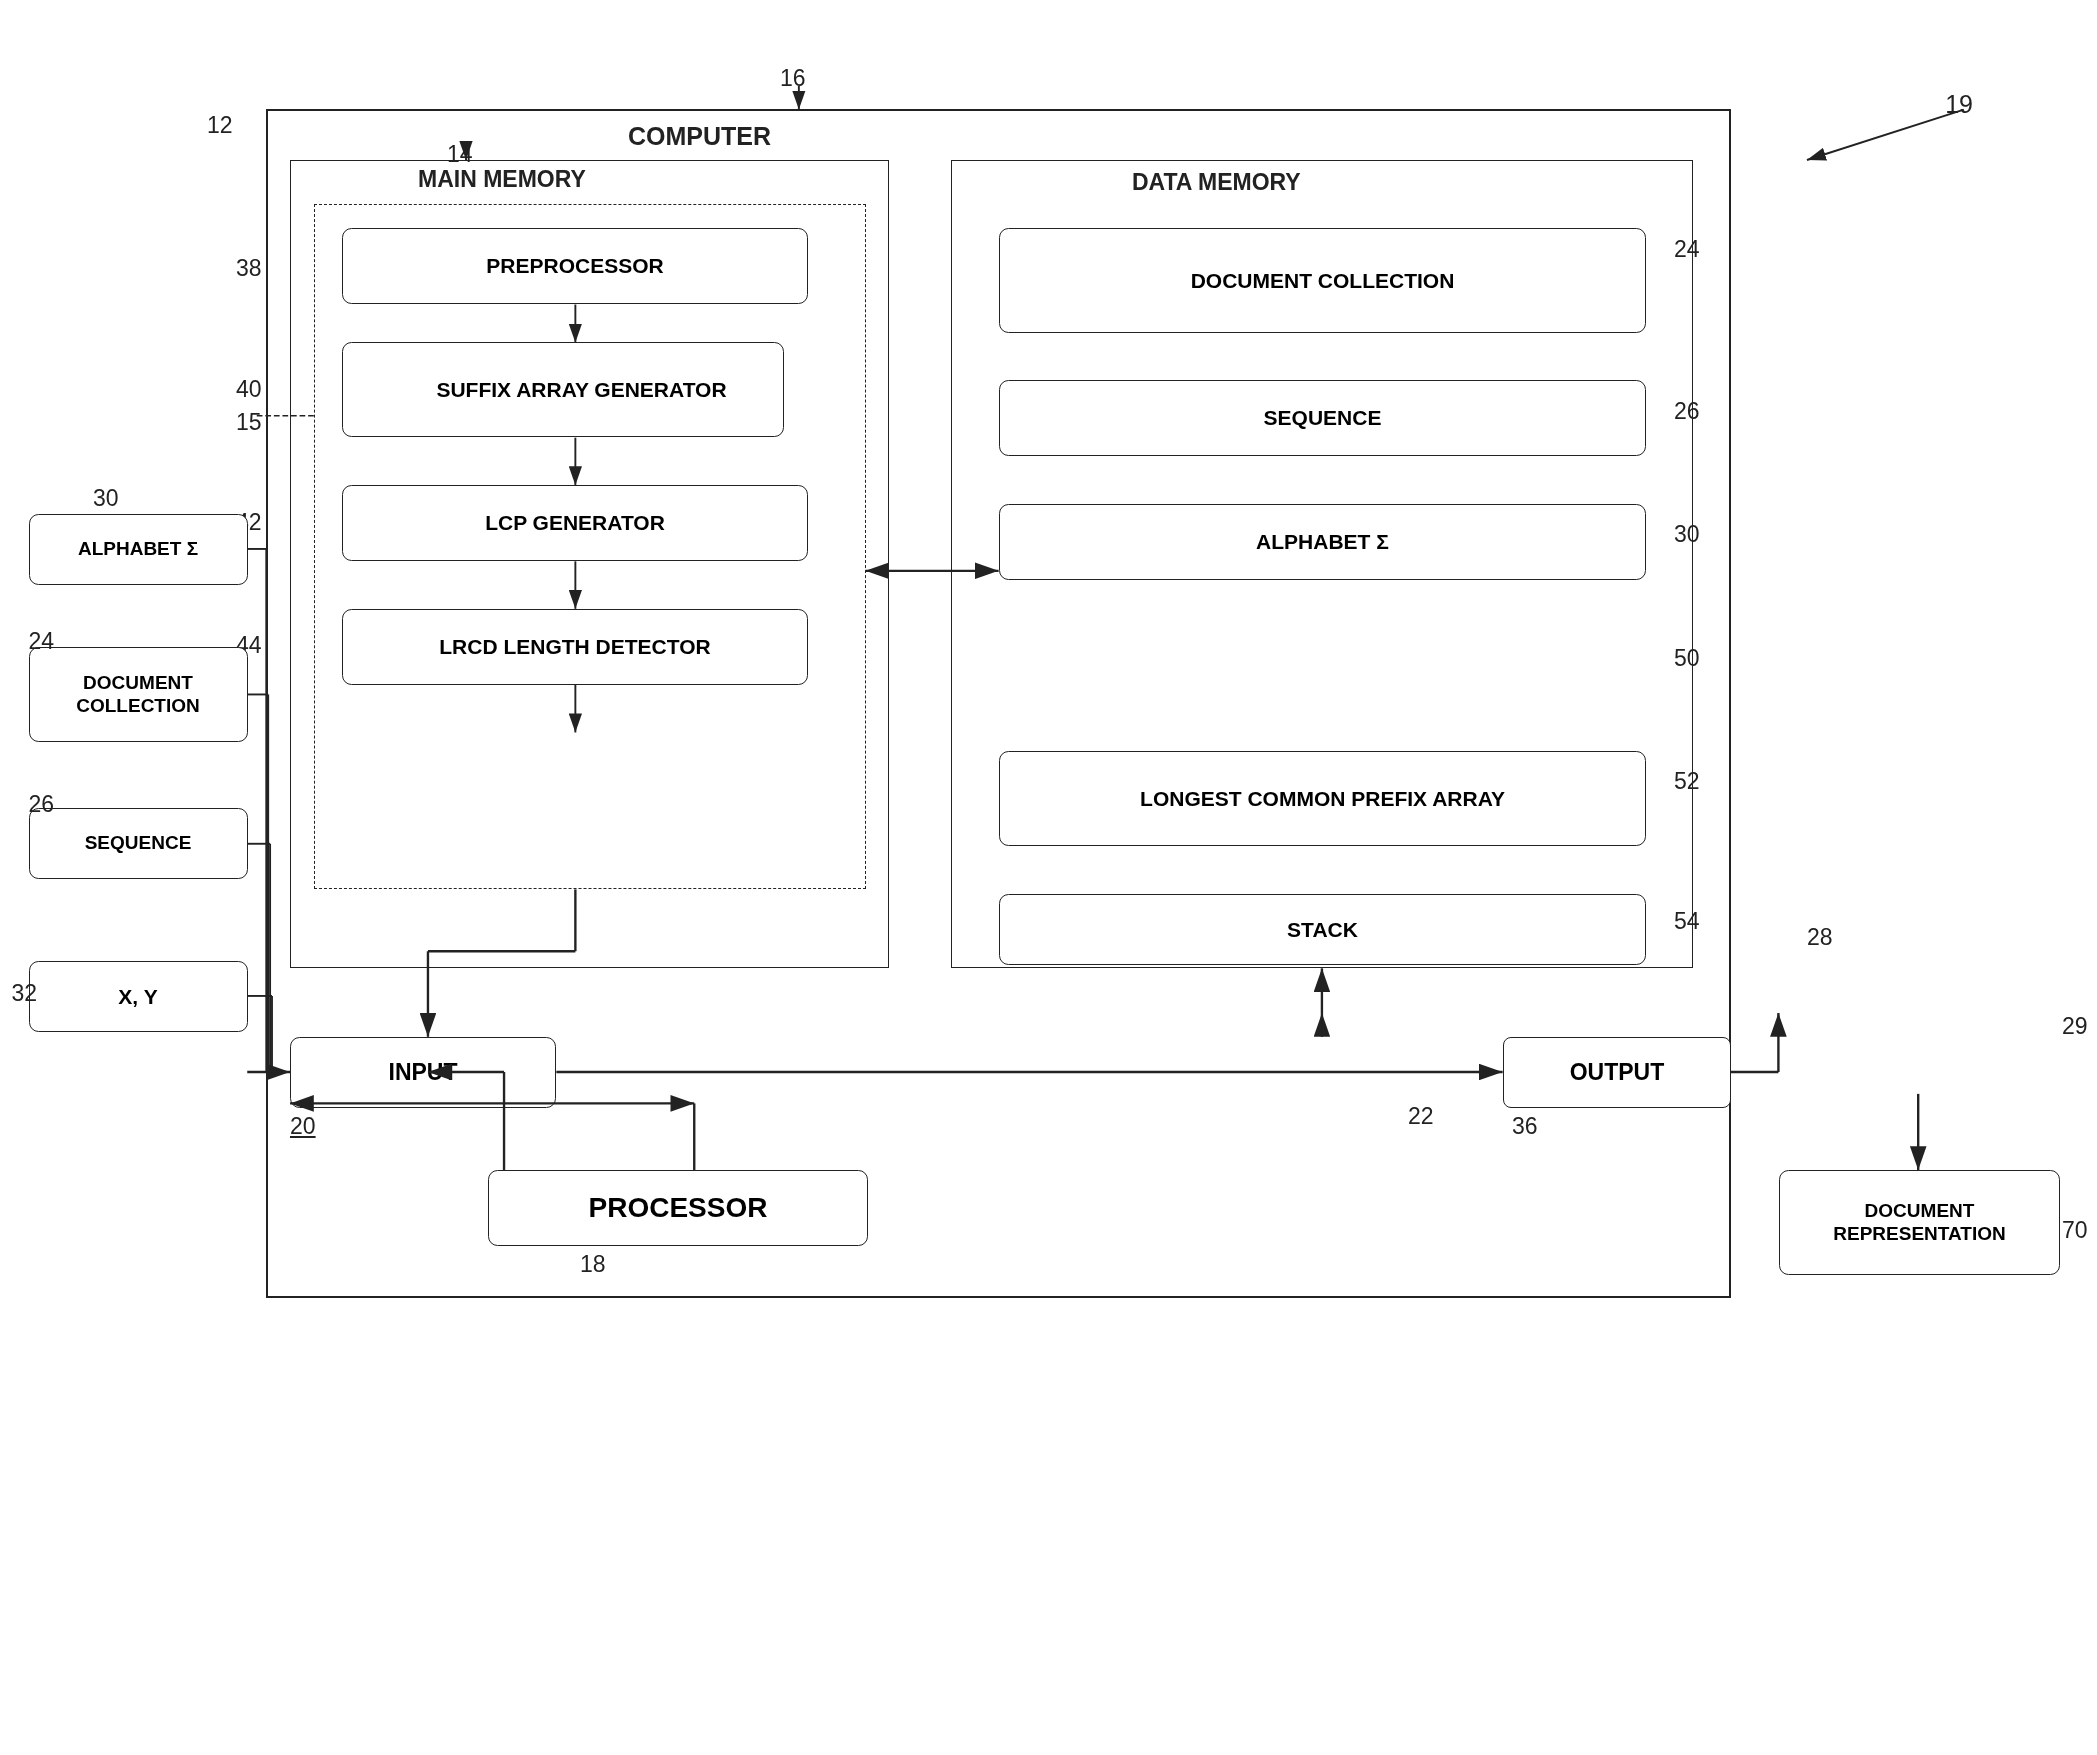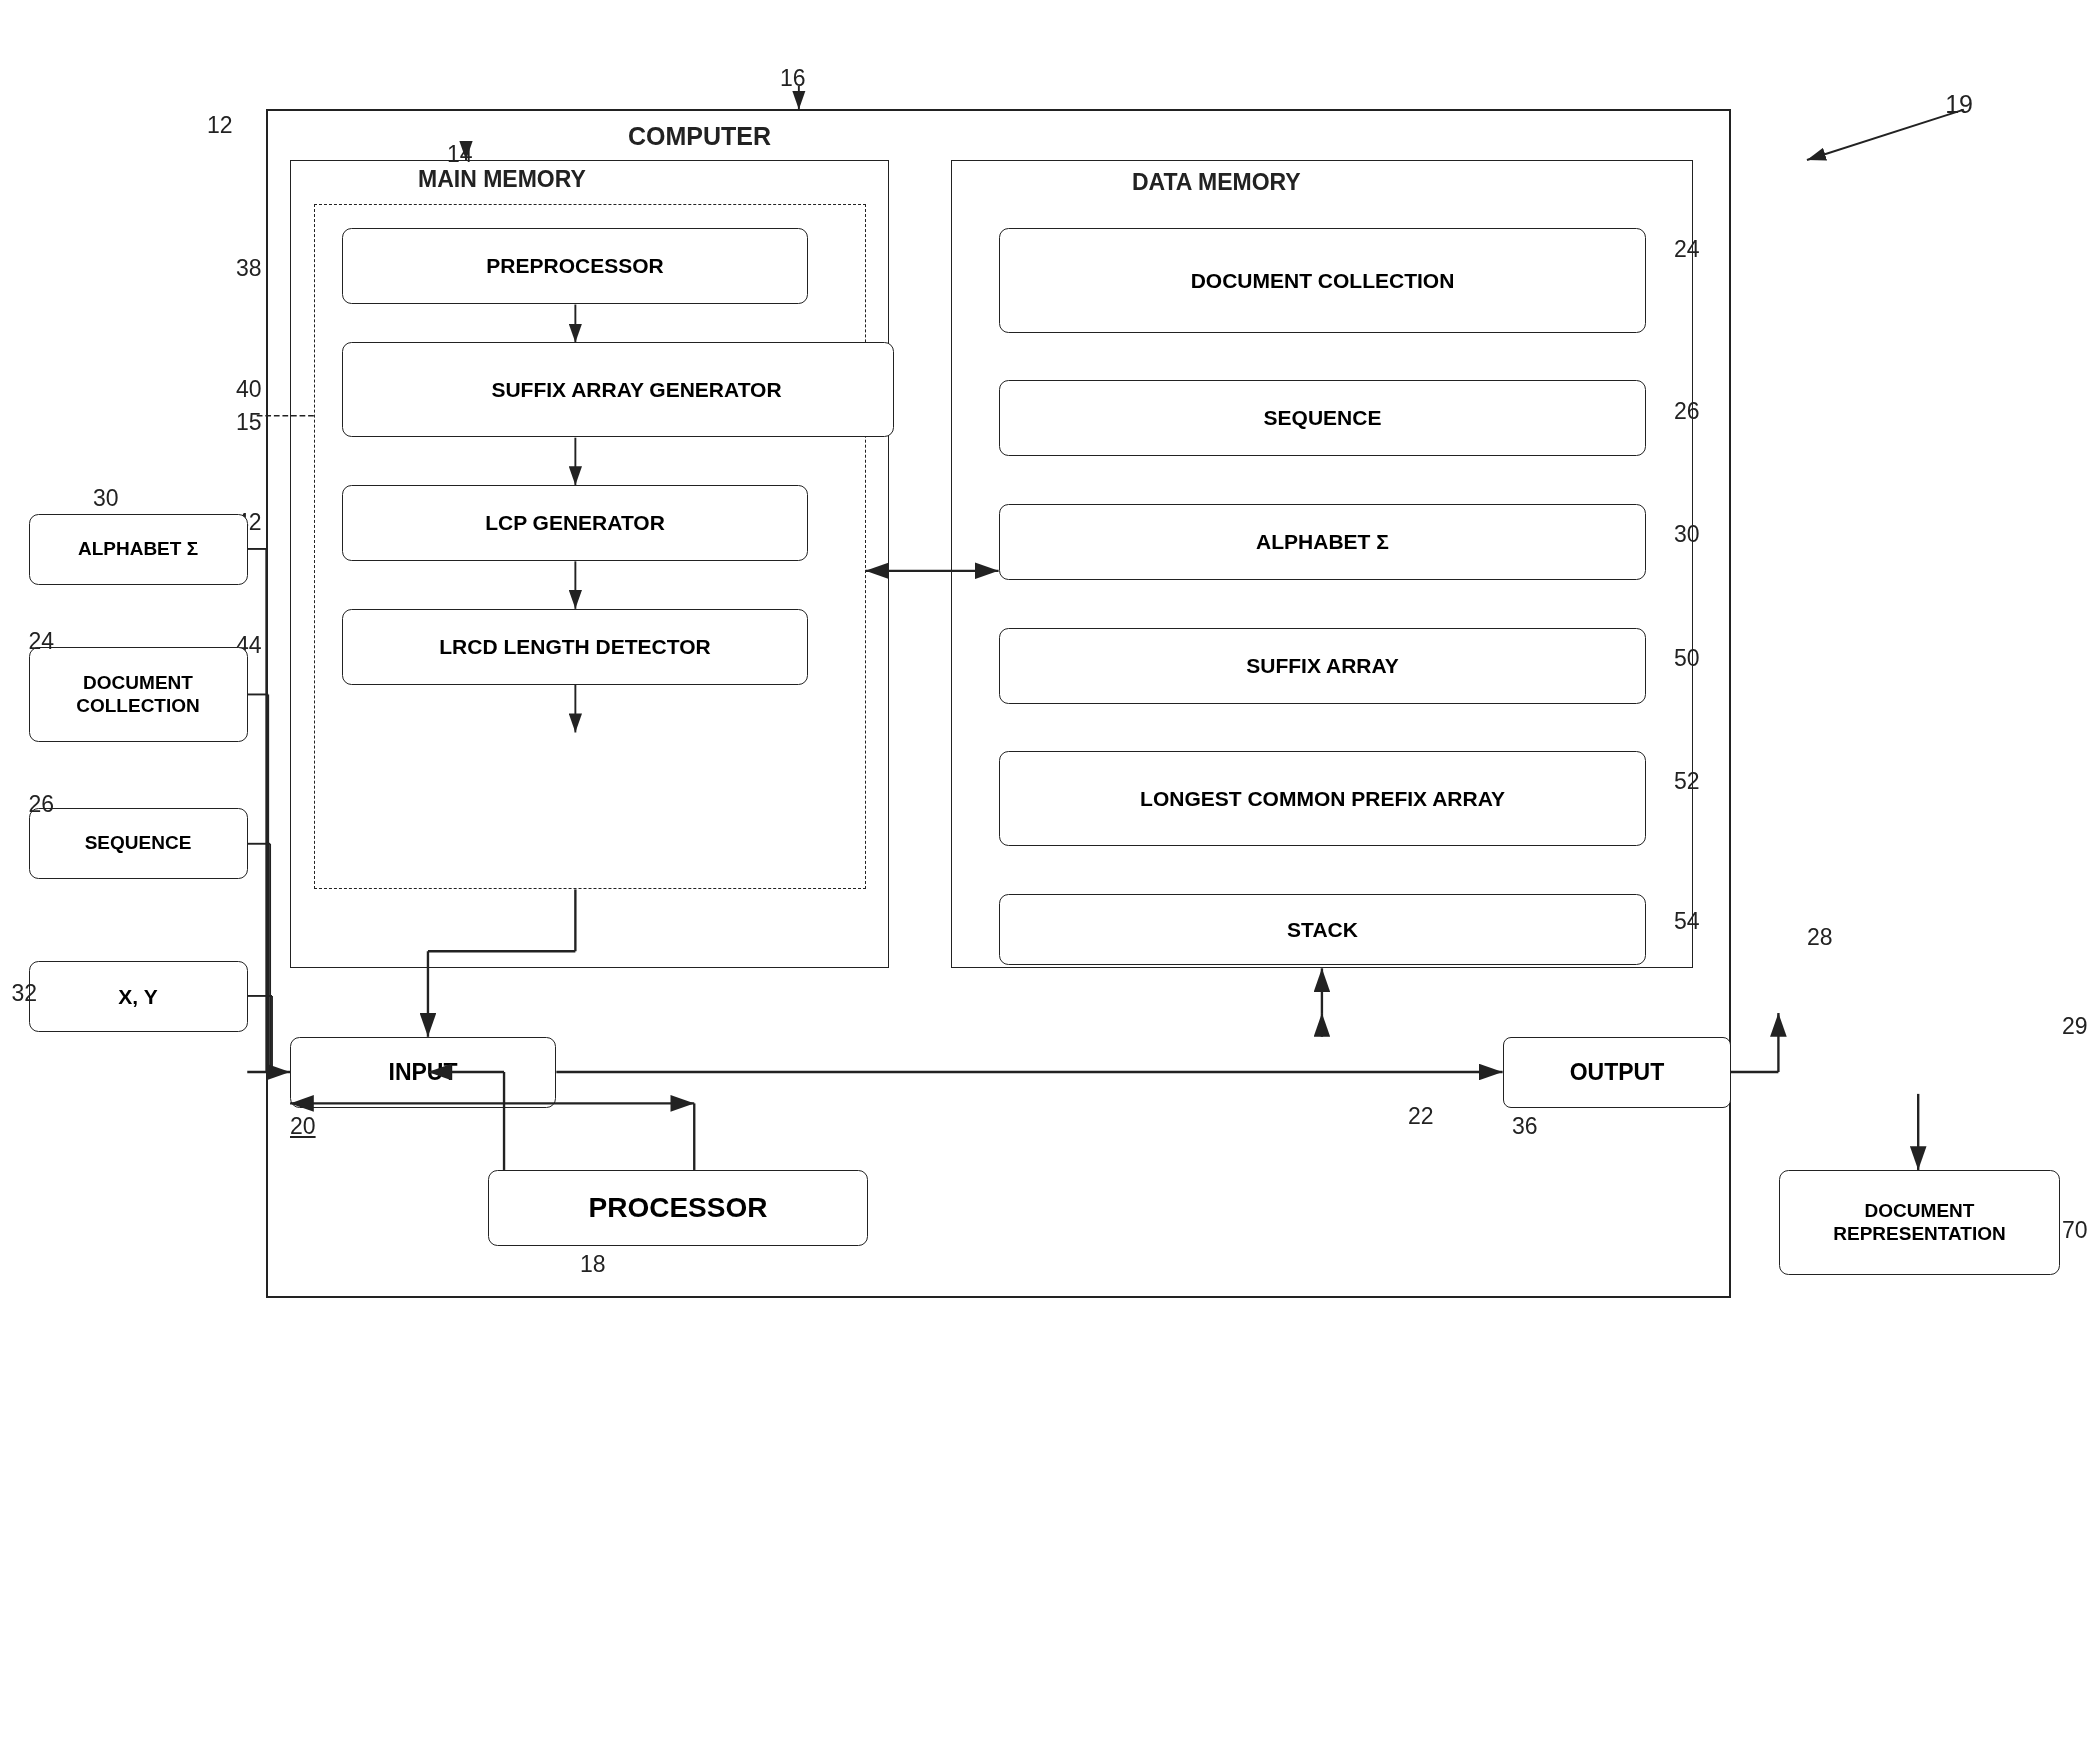--- a/index.html
+++ b/index.html
@@ -75,21 +75,21 @@
 
   <div class="box box-dashed" style="left:314px; top:204px; width:552px; height:685px;">
   </div>
   <span class="label" style="left:236px; top:409px; font-size:23px;">15</span>
 
   <div class="box box-rounded" style="left:342px; top:228px; width:466px; height:76px; font-size:21px;">
     <span>PREPROCESSOR</span>
   </div>
   <span class="label" style="left:236px; top:255px; font-size:23px;">38</span>
 
-  <div class="box box-rounded" style="left:342px; top:342px; width:552px; height:95px; font-size:21px;padding-left:37px;">
+  <div class="box box-rounded" style="left:342px; top:342px; width:442px; height:95px; font-size:21px;padding-left:37px;">
     <span>SUFFIX ARRAY
 GENERATOR</span>
   </div>
   <span class="label" style="left:236px; top:376px; font-size:23px;">40</span>
 
   <div class="box box-rounded" style="left:342px; top:485px; width:466px; height:76px; font-size:21px;">
     <span>LCP GENERATOR</span>
   </div>
   <span class="label" style="left:236px; top:509px; font-size:23px;">42</span>
 
@@ -112,23 +112,20 @@
   <div class="box box-rounded" style="left:999px; top:380px; width:647px; height:76px; font-size:21px;">
     <span>SEQUENCE</span>
   </div>
   <span class="label" style="left:1674px; top:398px; font-size:23px;">26</span>
 
   <div class="box box-rounded" style="left:999px; top:504px; width:647px; height:76px; font-size:21px;">
     <span>ALPHABET Σ</span>
   </div>
   <span class="label" style="left:1674px; top:521px; font-size:23px;">30</span>
 
-  <div class="box box-rounded" style="left:999px; top:628px; width:647px; height:76px; font-size:21px;">
-    <span>SUFFIX ARRAY</span>
-  </div>
   <span class="label" style="left:1674px; top:645px; font-size:23px;">50</span>
 
   <div class="box box-rounded" style="left:999px; top:751px; width:647px; height:95px; font-size:21px;">
     <span>LONGEST COMMON
 PREFIX ARRAY</span>
   </div>
   <span class="label" style="left:1674px; top:768px; font-size:23px;">52</span>
 
   <div class="box box-rounded" style="left:999px; top:894px; width:647px; height:71px; font-size:21px;">
     <span>STACK</span>

